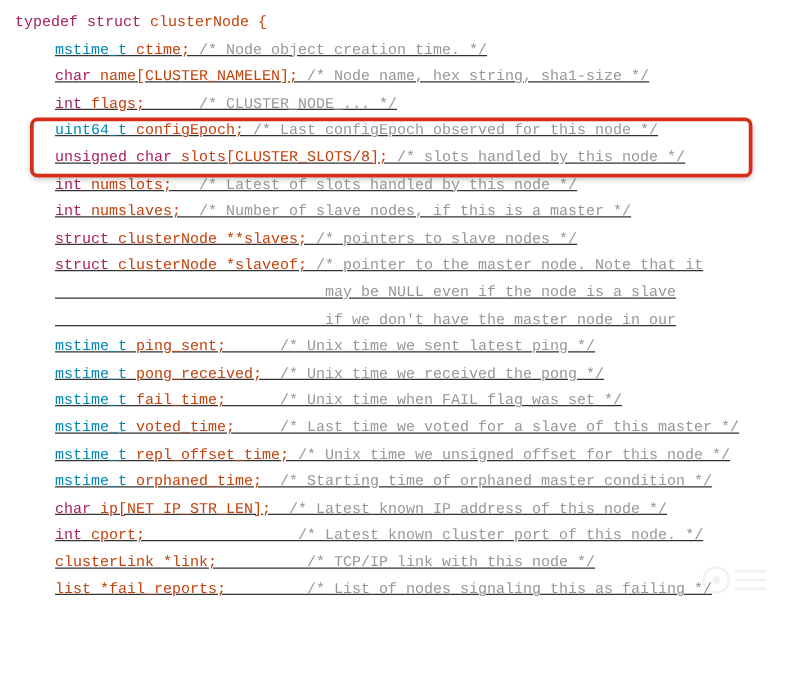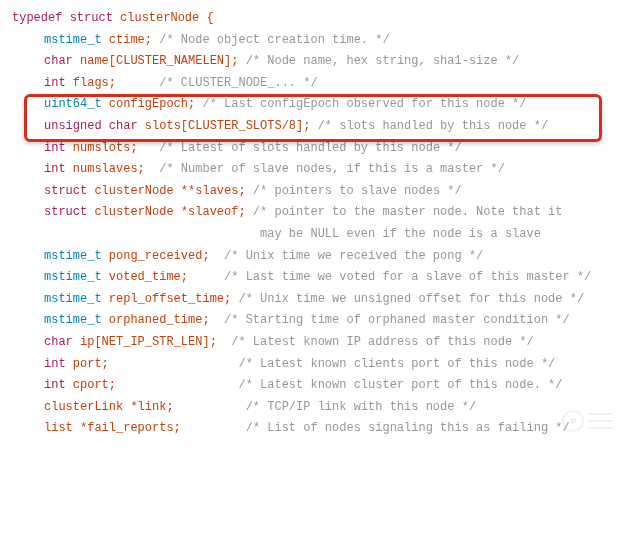--- a/index.html
+++ b/index.html
@@ -8,21 +8,21 @@
     font-family: Menlo, Consolas, "Courier New", monospace;
     font-size: 12px;
     line-height: 1.8;
     background: #fff;
     color: #333;
     width: 628px;
     box-sizing: border-box;
     position: relative;
   }
   .line { white-space: pre; }
-  .indent { padding-left: 32px; }
+  .indent { padding-left: 32px; text-decoration: underline; }
   .kw { color: #a71d5d; }      
   .type { color: #0086b3; }    
   .cmt { color: #969896; }     
   .txt { color: #c2410c; }
   .highlight-box {
     position: absolute;
     border: 3px solid #d62c1a;
     border-radius: 6px;
     left: 24px;
     width: 572px;
@@ -56,29 +56,31 @@
     <div class="line indent"><span class="type">uint64_t</span><span class="txt"> configEpoch;</span><span class="cmt"> /* Last configEpoch observed for this node */</span></div>
     <div class="line indent"><span class="kw">unsigned char</span><span class="txt"> slots[CLUSTER_SLOTS/8];</span><span class="cmt"> /* slots handled by this node */</span></div>
     <div class="line indent"><span class="kw">int</span><span class="txt"> numslots;  </span><span class="cmt"> /* Latest of slots handled by this node */</span></div>
     <div class="line indent"><span class="kw">int</span><span class="txt"> numslaves; </span><span class="cmt"> /* Number of slave nodes, if this is a master */</span></div>
     <div class="line indent"><span class="kw">struct</span><span class="txt"> clusterNode **slaves;</span><span class="cmt"> /* pointers to slave nodes */</span></div>
     <div class="line indent"><span class="kw">struct</span><span class="txt"> clusterNode *slaveof;</span><span class="cmt"> /* pointer to the master node. Note that it</span></div>
   </div>
 
 <div id="slaveof-cont">
     <div class="line indent"><span class="cmt">                              may be NULL even if the node is a slave</span></div>
+    <div class="line indent"><span class="cmt">                              if we don't have the master node in our</span></div>
   </div>
 
 <div id="lines2">
+    <div class="line indent"><span class="type">mstime_t</span><span class="txt"> ping_sent;     </span><span class="cmt"> /* Unix time we sent latest ping */</span></div>
     <div class="line indent"><span class="type">mstime_t</span><span class="txt"> pong_received; </span><span class="cmt"> /* Unix time we received the pong */</span></div>
+    <div class="line indent"><span class="type">mstime_t</span><span class="txt"> fail_time;     </span><span class="cmt"> /* Unix time when FAIL flag was set */</span></div>
     <div class="line indent"><span class="type">mstime_t</span><span class="txt"> voted_time;    </span><span class="cmt"> /* Last time we voted for a slave of this master */</span></div>
     <div class="line indent"><span class="type">mstime_t</span><span class="txt"> repl_offset_time; </span><span class="cmt">/* Unix time we unsigned offset for this node */</span></div>
     <div class="line indent"><span class="type">mstime_t</span><span class="txt"> orphaned_time; </span><span class="cmt"> /* Starting time of orphaned master condition */</span></div>
     <div class="line indent"><span class="kw">char</span><span class="txt"> ip[NET_IP_STR_LEN]; </span><span class="cmt"> /* Latest known IP address of this node */</span></div>
-    <div class="line indent"><span class="kw">int</span><span class="txt"> port;                 </span><span class="cmt"> /* Latest known clients port of this node */</span></div>
     <div class="line indent"><span class="kw">int</span><span class="txt"> cport;                </span><span class="cmt"> /* Latest known cluster port of this node. */</span></div>
     <div class="line indent"><span class="txt">clusterLink *link;         </span><span class="cmt"> /* TCP/IP link with this node */</span></div>
     <div class="line indent"><span class="txt">list *fail_reports;        </span><span class="cmt"> /* List of nodes signaling this as failing */</span></div>
   </div>
 
 <div class="highlight-box"></div>
 
 <div class="watermark">
   <svg width="60" height="30" viewBox="0 0 60 30">
     <circle cx="15" cy="15" r="10" fill="none" stroke="#888" stroke-width="2"></circle>

